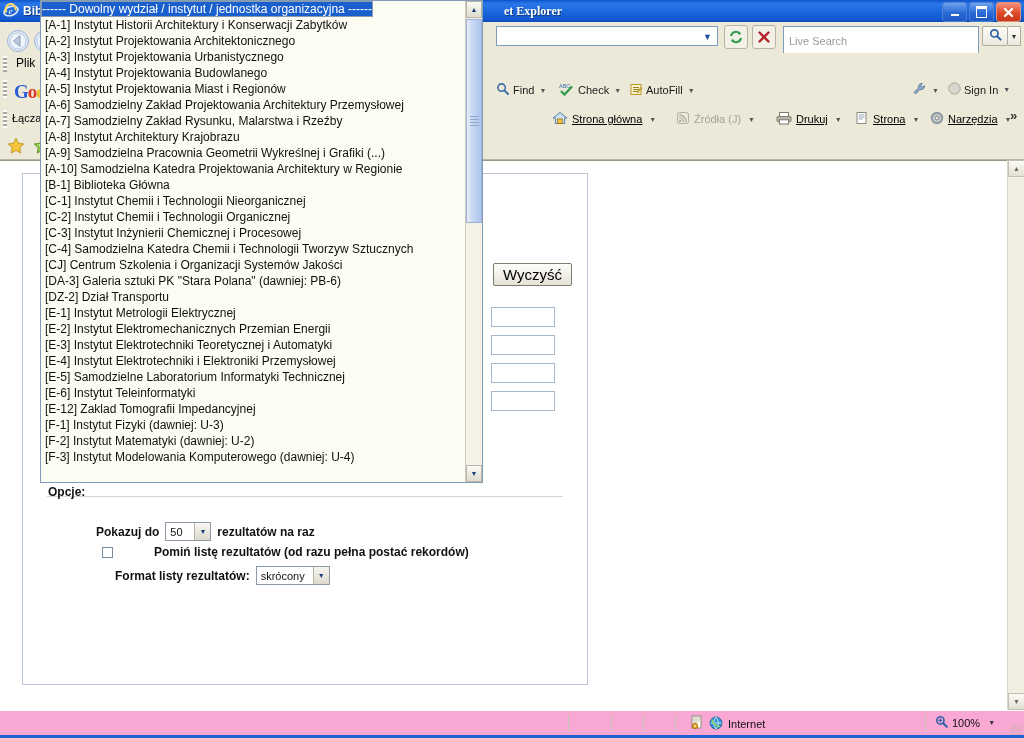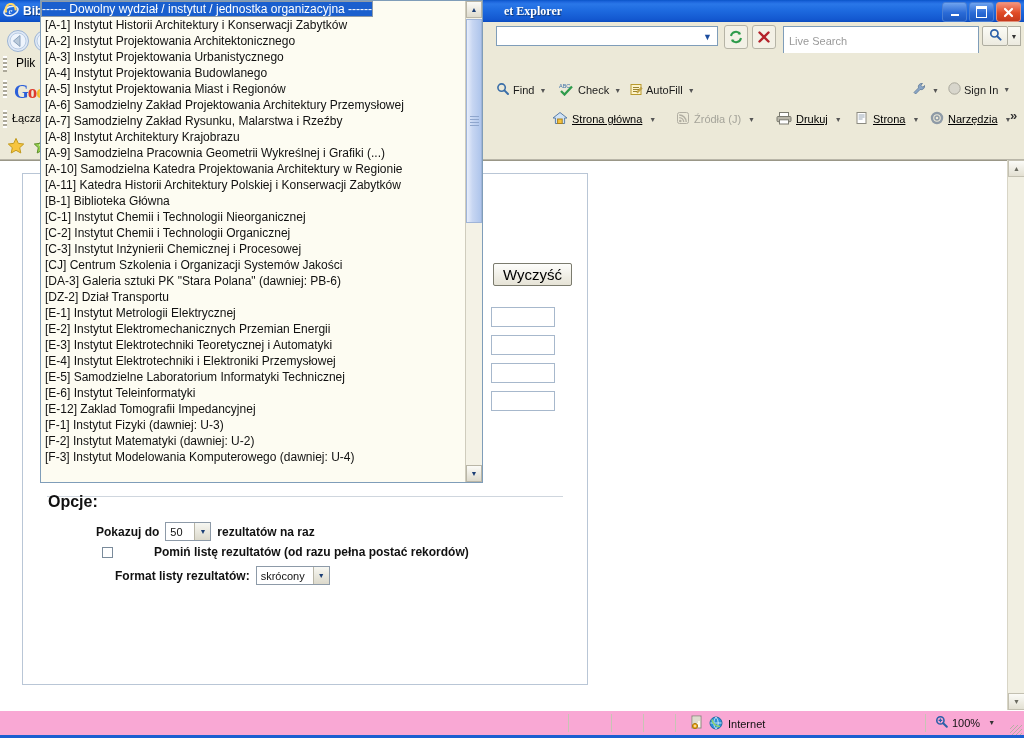--- a/index.html
+++ b/index.html
@@ -112,21 +112,21 @@
   .frow{position:absolute;display:flex;align-items:center;}
   .finput{
     height:20px;border:1px solid #a7b8cc;background:#fff;box-sizing:border-box;
   }
   .btn{
     border:1px solid #7b7b6e;background:linear-gradient(180deg,#fdfdfb,#e6e3d6);
     font-size:15px;padding:2px 9px;border-radius:2px;color:#000;
   }
 
   
-  .opt-head{position:absolute;left:48px;top:332px;font-size:16px;font-weight:bold;color:#111;}
+  .opt-head{position:absolute;left:48px;top:324px;font-size:12px;font-weight:bold;color:#111;}
   .opt-row{position:absolute;display:flex;align-items:center;gap:6px;font-size:12px;font-weight:bold;color:#111;}
   .sel{
     border:1px solid #8d9aa8;background:#fff;height:19px;display:inline-flex;align-items:center;
     padding:0 0 0 4px;font-size:11px;font-weight:normal;color:#111;box-sizing:border-box;
   }
   .sel .arw{width:15px;height:17px;margin-left:5px;
     background:linear-gradient(180deg,#f7f7f2,#dcd9cb);border-left:1px solid #b8b5a7;
     display:flex;align-items:center;justify-content:center;font-size:7px;color:#1b3e75;}
   .chk{width:11px;height:11px;border:1px solid #7a8b9b;background:#fff;display:inline-block;box-sizing:border-box;}
 
@@ -470,25 +470,25 @@
       <div class="dd-item">[A-1] Instytut Historii Architektury i Konserwacji Zabytków</div>
       <div class="dd-item">[A-2] Instytut Projektowania Architektonicznego</div>
       <div class="dd-item">[A-3] Instytut Projektowania Urbanistycznego</div>
       <div class="dd-item">[A-4] Instytut Projektowania Budowlanego</div>
       <div class="dd-item">[A-5] Instytut Projektowania Miast i Regionów</div>
       <div class="dd-item">[A-6] Samodzielny Zakład Projektowania Architektury Przemysłowej</div>
       <div class="dd-item">[A-7] Samodzielny Zakład Rysunku, Malarstwa i Rzeźby</div>
       <div class="dd-item">[A-8] Instytut Architektury Krajobrazu</div>
       <div class="dd-item">[A-9] Samodzielna Pracownia Geometrii Wykreślnej i Grafiki (...)</div>
       <div class="dd-item">[A-10] Samodzielna Katedra Projektowania Architektury w Regionie</div>
-      <div class="dd-item">[A-11] Katedra Historii Architektury Polskiej i Konserwacji Zabytków</div>
       <div class="dd-item">[B-1] Biblioteka Główna</div>
       <div class="dd-item">[C-1] Instytut Chemii i Technologii Nieorganicznej</div>
       <div class="dd-item">[C-2] Instytut Chemii i Technologii Organicznej</div>
       <div class="dd-item">[C-3] Instytut Inżynierii Chemicznej i Procesowej</div>
+      <div class="dd-item">[C-4] Samodzielna Katedra Chemii i Technologii Tworzyw Sztucznych</div>
       <div class="dd-item">[CJ] Centrum Szkolenia i Organizacji Systemów Jakości</div>
       <div class="dd-item">[DA-3] Galeria sztuki PK "Stara Polana" (dawniej: PB-6)</div>
       <div class="dd-item">[DZ-2] Dział Transportu</div>
       <div class="dd-item">[E-1] Instytut Metrologii Elektrycznej</div>
       <div class="dd-item">[E-2] Instytut Elektromechanicznych Przemian Energii</div>
       <div class="dd-item">[E-3] Instytut Elektrotechniki Teoretycznej i Automatyki</div>
       <div class="dd-item">[E-4] Instytut Elektrotechniki i Elektroniki Przemysłowej</div>
       <div class="dd-item">[E-5] Samodzielne Laboratorium Informatyki Technicznej</div>
       <div class="dd-item">[E-6] Instytut Teleinformatyki</div>
       <div class="dd-item">[E-12] Zaklad Tomografii Impedancyjnej</div>

